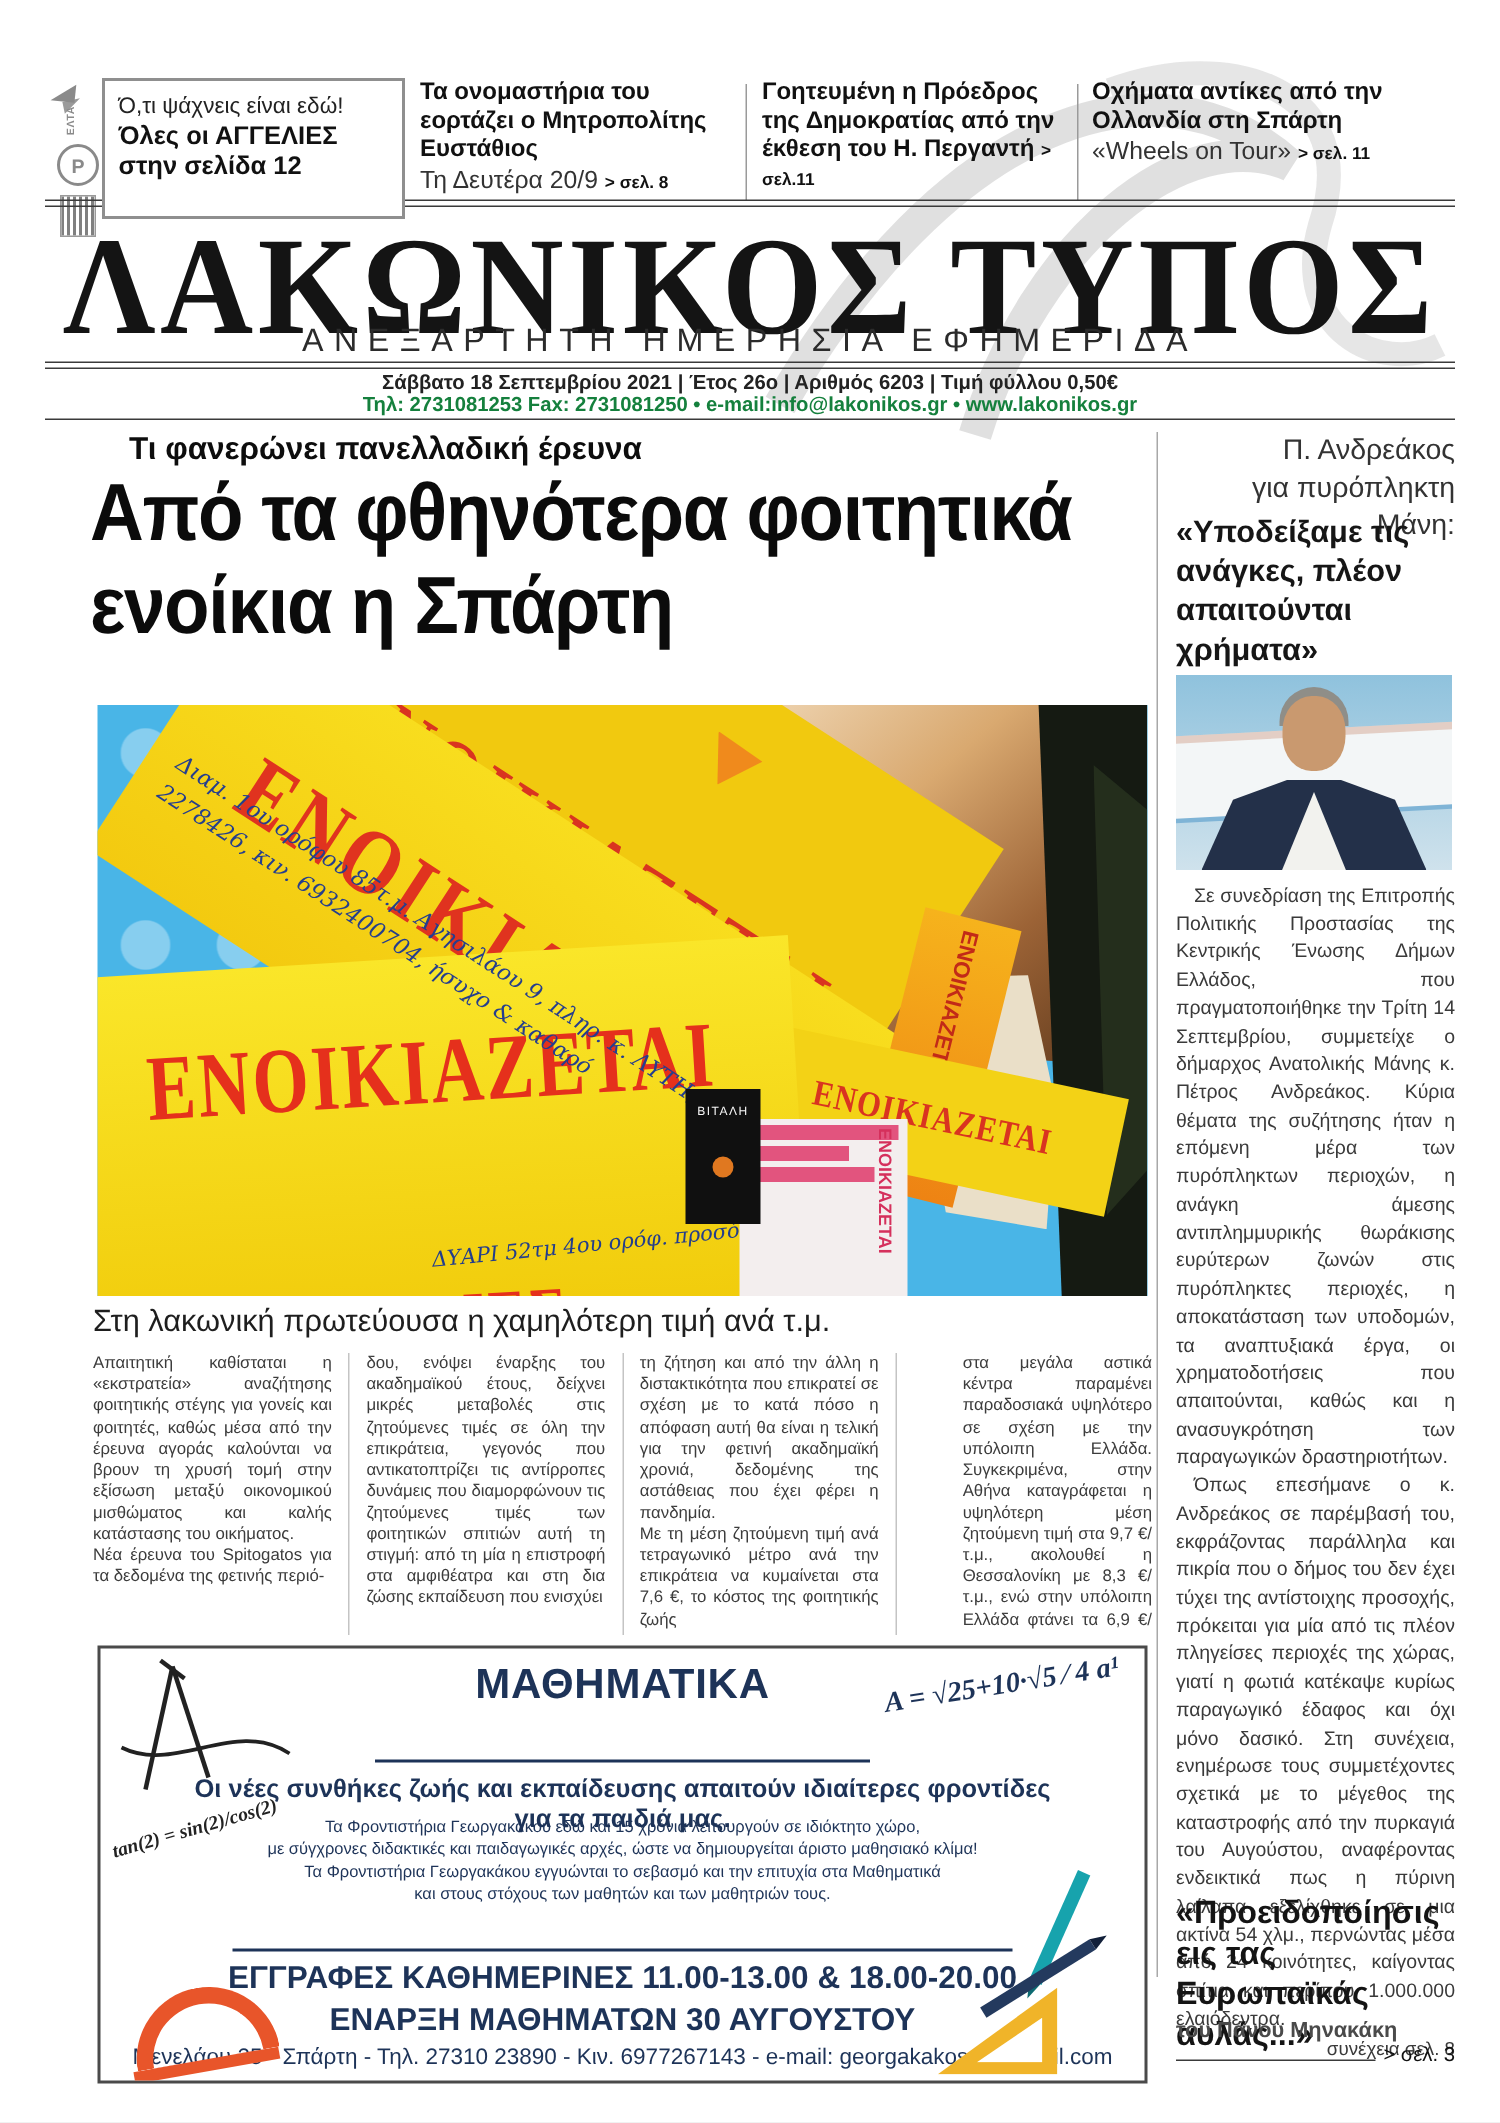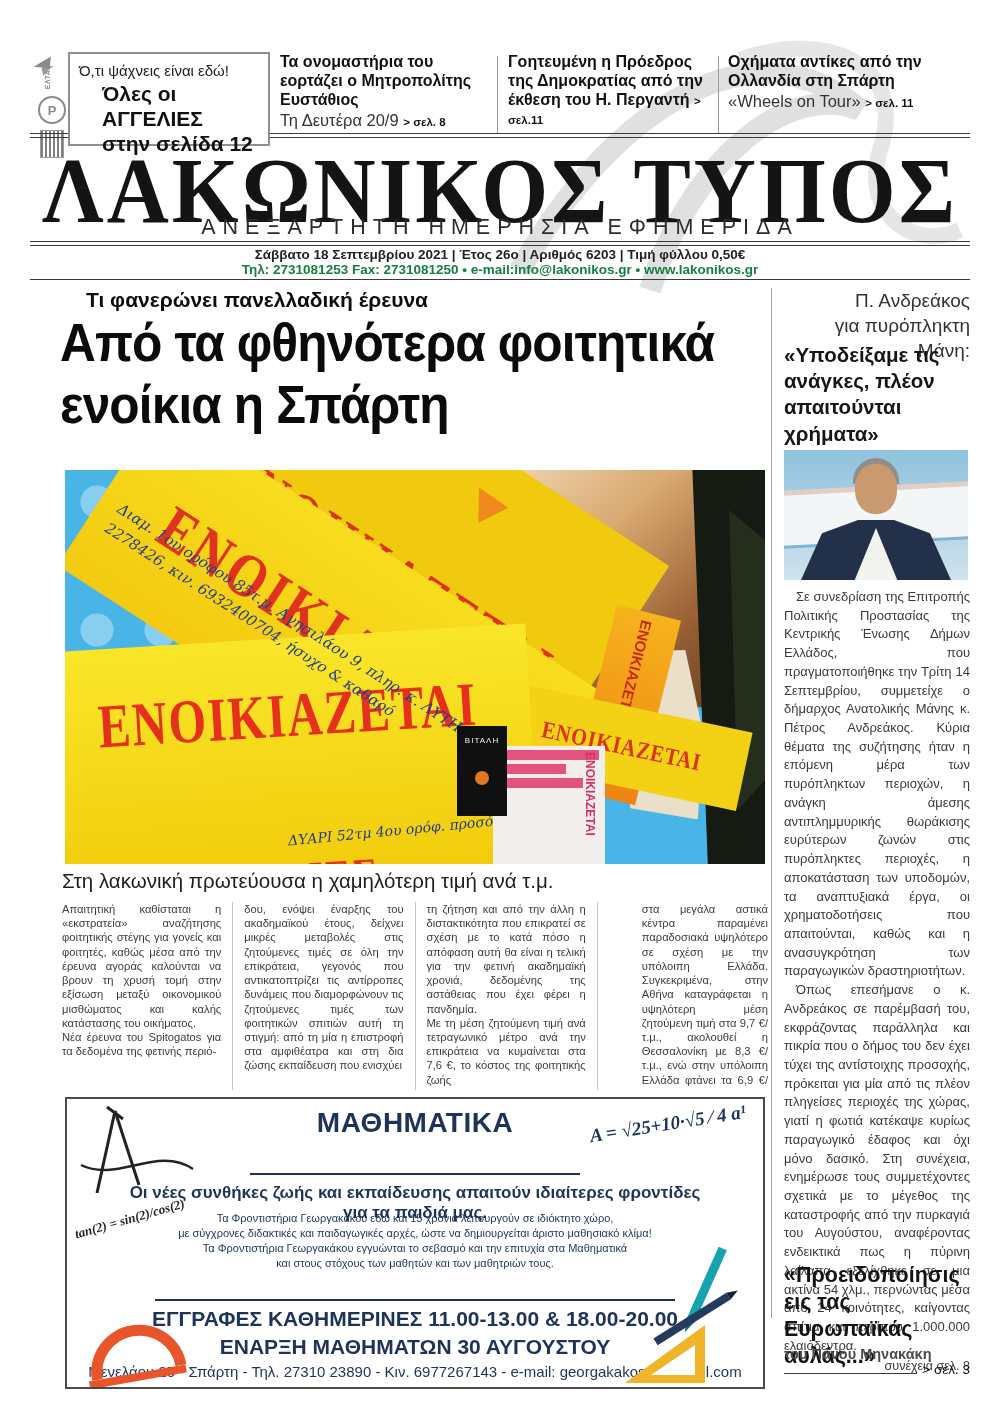--- a/index.html
+++ b/index.html
@@ -13,21 +13,21 @@
   .elta .wing2{width:0;height:0;border-right:12px solid transparent;border-top:8px solid #9a9a9a;margin-left:6px;}
   .elta .txt{font-size:7px;font-weight:bold;letter-spacing:.5px;transform:rotate(-78deg);display:inline-block;margin-top:-2px;}
   .stamp{left:38px;top:96px;width:24px;height:24px;border:2.5px solid #8a8a8a;border-radius:50%;
          color:#8a8a8a;font-weight:bold;font-size:13px;display:flex;align-items:center;justify-content:center;}
   .barcode{left:40px;top:130px;width:22px;height:26px;border:1px solid #9a9a9a;
            background:repeating-linear-gradient(90deg,#808080 0 2px,transparent 2px 4px);}
 
   
   .clsbox{left:68px;top:52px;width:180px;height:74px;border:2px solid #8f8f8f;padding:8px 9px;background:#fff;z-index:2;}
   .clsbox .l1{font-size:15px;color:#222;margin-bottom:2px;}
-  .clsbox .l2,.clsbox .l3{font-size:21px;font-weight:bold;line-height:1.2;color:#111;margin-left:23px;}
+  .clsbox .l2,.clsbox .l3{font-size:17px;font-weight:bold;line-height:1.2;color:#111;}
   .teaser{z-index:2;}
   .teaser .tt{font-size:16px;font-weight:bold;line-height:1.18;color:#111;}
   .teaser .sub{font-size:16.5px;color:#333;margin-top:1px;}
   .pageref{font-size:11.5px;font-weight:bold;color:#111;}
   .t1{left:280px;top:53px;width:208px;}
   .t2{left:508px;top:53px;width:202px;}
   .t3{left:728px;top:53px;width:242px;}
   .vline{width:1px;background:#9a9a9a;}
   .vl1{left:497px;top:56px;height:78px;}
   .vl2{left:718px;top:56px;height:78px;}

